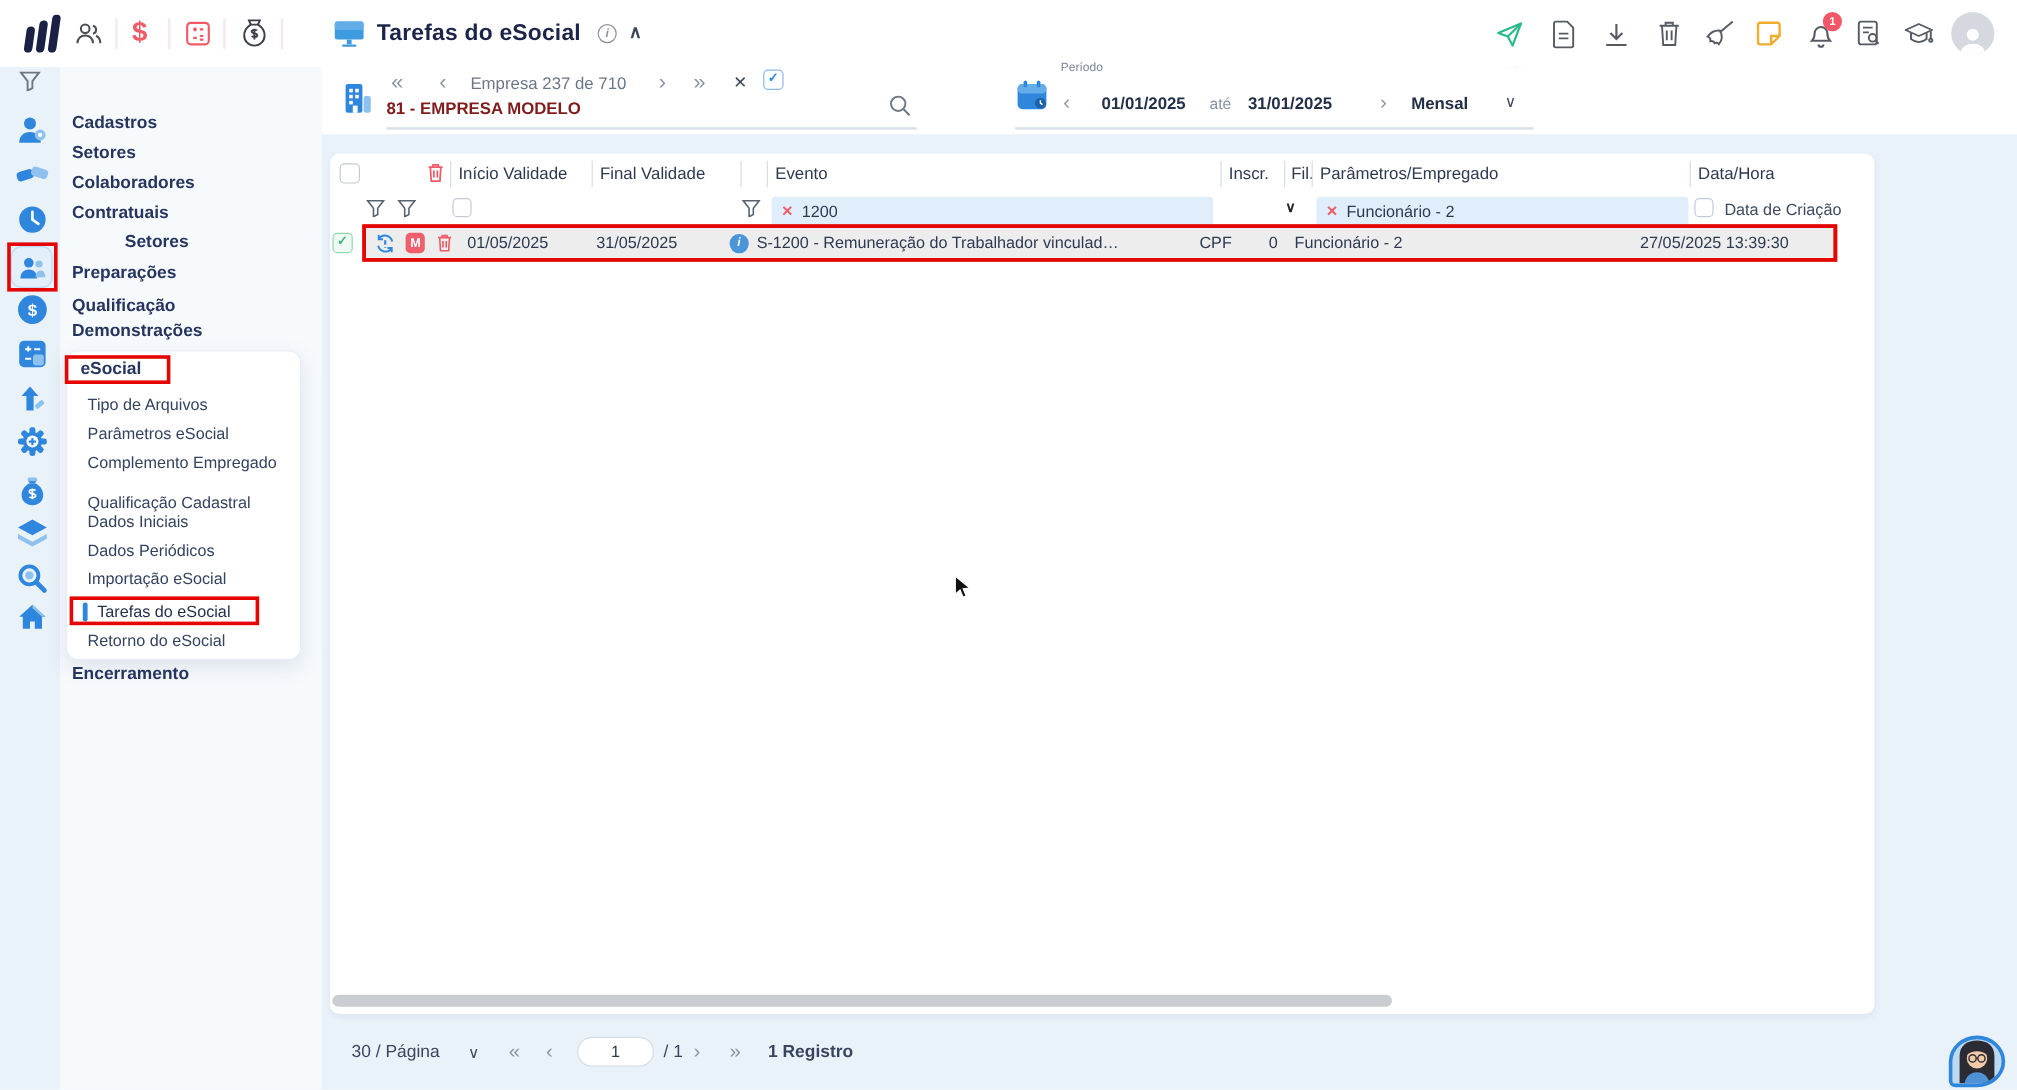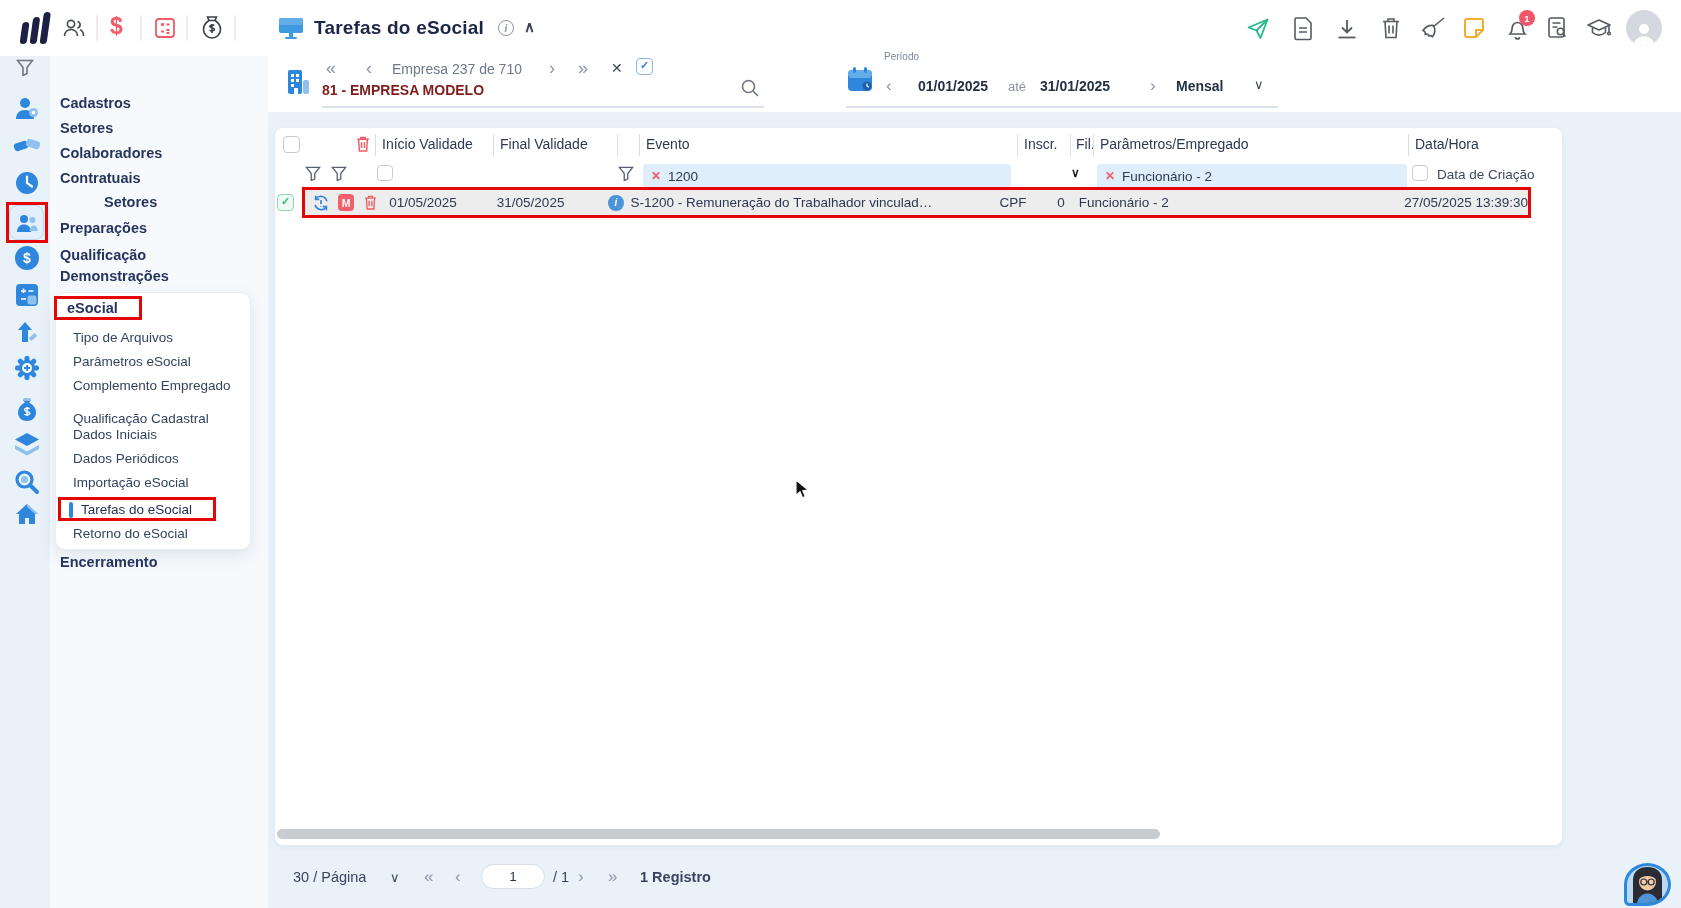--- a/index.html
+++ b/index.html
@@ -425,21 +425,21 @@
         <path d="M3 5.5h16M8 5V3h6v2M5 5.5l1 16h10l1-16M9 9.5v8M13 9.5v8"></path>
         </svg>
     </div>
     <span style="margin-left:11px;width:112px;">01/05/2025</span>
     <span style="width:116px;">31/05/2025</span>
     <div class="badge-i">i</div>
     <span style="margin-left:7px;width:350px;overflow:hidden;text-overflow:ellipsis;white-space:nowrap;">S-1200 - Remuneração do Trabalhador vinculad…</span>
     <span style="margin-left:33px;width:46px;">CPF</span>
     <span style="width:22px;text-align:right;margin-right:14px;">0</span>
     <span style="width:300px;">Funcionário - 2</span>
-    <span style="width:168px;text-align:right;">27/05/2025 13:39:30</span>
+    <span style="width:168px;text-align:left;">27/05/2025 13:39:30</span>
   </div>
 
   <div class="abs" style="left:2px;top:701px;width:883px;height:10px;background:#c9cdd2;border-radius:5px;"></div>
 </div>
 
 <div class="abs red-box" style="left:302px;top:187px;width:1229px;height:31px;"></div>
 
 <div class="abs pg-text" style="left:293px;top:869px;">30 / Página</div>
 <div class="abs nav-glyph dark" style="left:390px;top:870px;font-size:13px;">∨</div>
 <div class="abs nav-glyph" style="left:424px;top:867px;">«</div>

